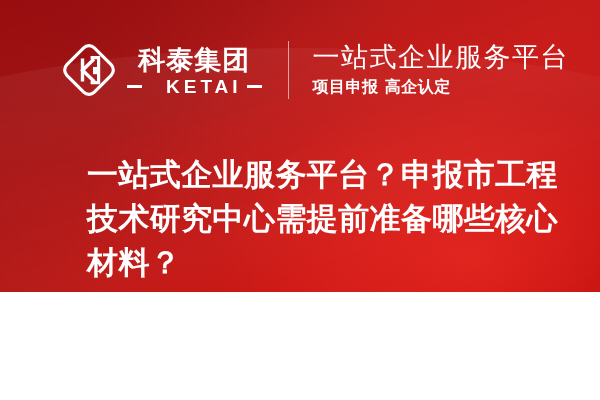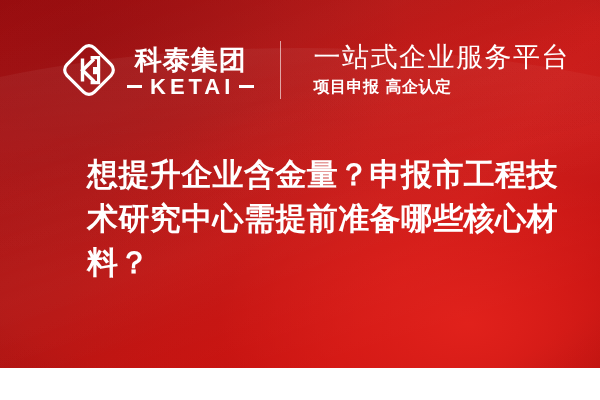--- a/index.html
+++ b/index.html
@@ -9,21 +9,21 @@
   body {
     width: 600px;
     height: 400px;
     overflow: hidden;
     font-family: "Liberation Sans", "DejaVu Sans", sans-serif;
   }
 
   .banner {
     position: relative;
     width: 600px;
-    height: 368px;
+    height: 292px;
     background:
       radial-gradient(ellipse 520px 340px at 78% 88%, rgba(226,34,28,0.95) 0%, rgba(200,18,16,0.35) 48%, rgba(160,8,10,0.0) 78%),
       radial-gradient(ellipse 420px 300px at 12% 10%, rgba(150,6,8,0.85) 0%, rgba(160,8,10,0.25) 55%, rgba(170,10,12,0) 80%),
       linear-gradient(128deg, #9e0609 0%, #b00f0d 26%, #c4120f 52%, #cf1512 70%, #c41110 88%, #b20d0c 100%);
     overflow: hidden;
     text-decoration: underline;
   }
 
   
   .sheen-a {
@@ -121,43 +121,43 @@
     width: 100%;
   }
   .logo-dash {
     height: 3px;
     width: 15px;
     background: #ffffff;
     flex: 0 0 auto;
   }
   .logo-en {
     font-family: "Liberation Sans", sans-serif;
-    font-size: 22px;
+    font-size: 19px;
     font-weight: 700;
     color: #ffffff;
     letter-spacing: 4px;
     padding: 0 5px 0 8px;
     line-height: 17px;
     white-space: nowrap;
+    margin-left: 16px;
   }
 
   .divider {
     width: 1px;
     height: 58px;
     background: rgba(255,255,255,0.60);
     margin-left: 26px;
     margin-right: 24px;
     flex: 0 0 1px;
   }
 
   .tagline {
     display: flex;
     flex-direction: column;
     justify-content: center;
-    margin-left: 8px;
   }
   .tagline-main {
     font-family: "DejaVu Sans", "Liberation Sans", sans-serif;
     font-size: 27px;
     font-weight: 400;
     color: #ffffff;
     letter-spacing: 1.5px;
     line-height: 32px;
     white-space: nowrap;
   }
@@ -225,15 +225,15 @@
 
     <div class="divider"></div>
 
     <div class="tagline">
       <div class="tagline-main">一站式企业服务平台</div>
       <div class="tagline-sub">项目申报 高企认定</div>
     </div>
 
   </div>
 
-  <div class="headline">想提升企业含金量？申报市工程技术研究中心需提前准备哪些核心材料？</div>
+  <div class="headline">一站式企业服务平台？申报市工程技术研究中心需提前准备哪些核心材料？</div>
 
 </div>
 
 </body></html>

